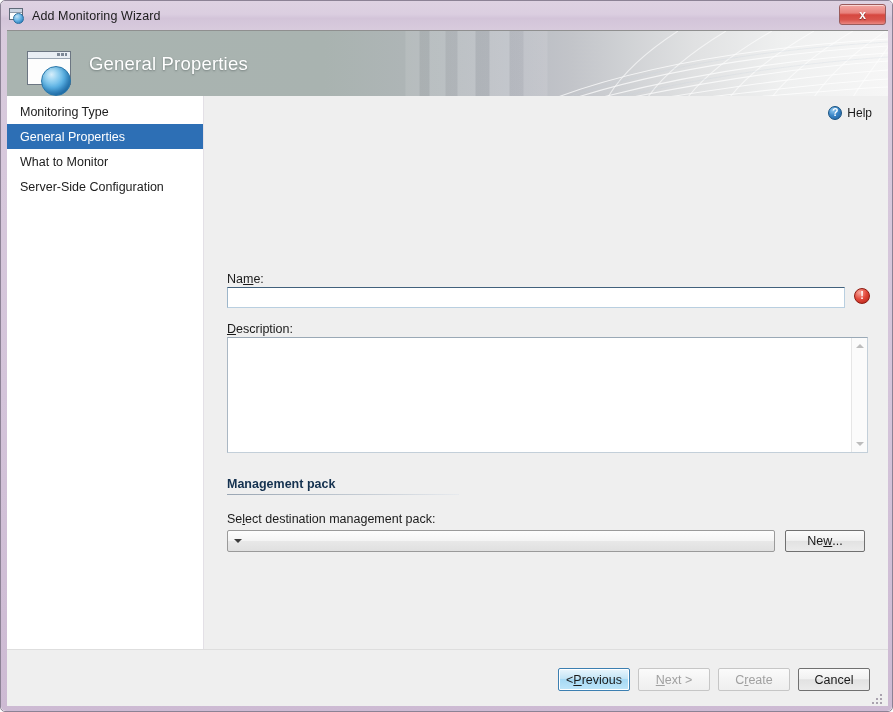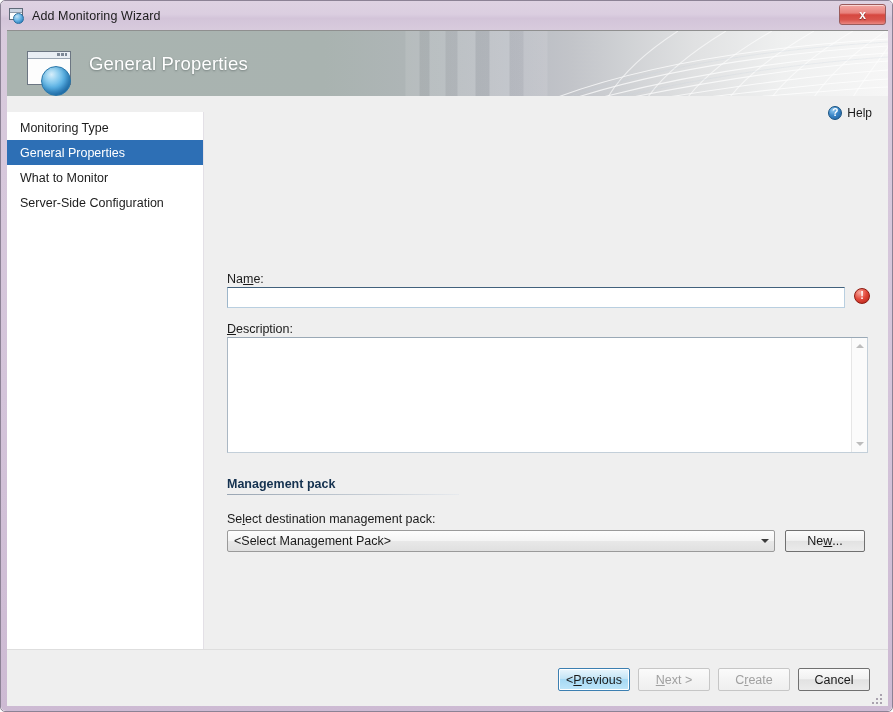--- a/index.html
+++ b/index.html
@@ -227,21 +227,20 @@
   #sidebar {
     position: absolute;
     left: 0;
     top: 0;
     width: 197px;
     height: 553px;
     background: #ffffff;
     box-sizing: border-box;
     border-right: 1px solid #e3e0e6;
     padding-top: 3px;
-    margin-top: 16px;
   }
   .side-item {
     height: 25px;
     display: flex;
     align-items: center;
     padding-left: 13px;
     font-size: 12.5px;
     color: #1c1c1c;
     cursor: pointer;
     white-space: nowrap;
@@ -610,21 +609,20 @@
         </div>
       </div>
 
       <div class="section-head" id="head-mp">Management pack</div>
 
       <div class="field-label" id="label-mp">
         <span>Se</span><span class="mn">l</span><span>ect destination management pack:</span>
       </div>
 
       <div id="mp-combo">
-        <span id="mp-combo-text">&lt;Select Management Pack&gt;</span>
         <span id="mp-combo-arrow">
             <span class="caret"></span>
           </span>
       </div>
 
       <div class="btn default-strong" id="btn-new">
         <span>Ne</span>
           <span class="mn">w</span>
           <span>...</span>
       </div>

